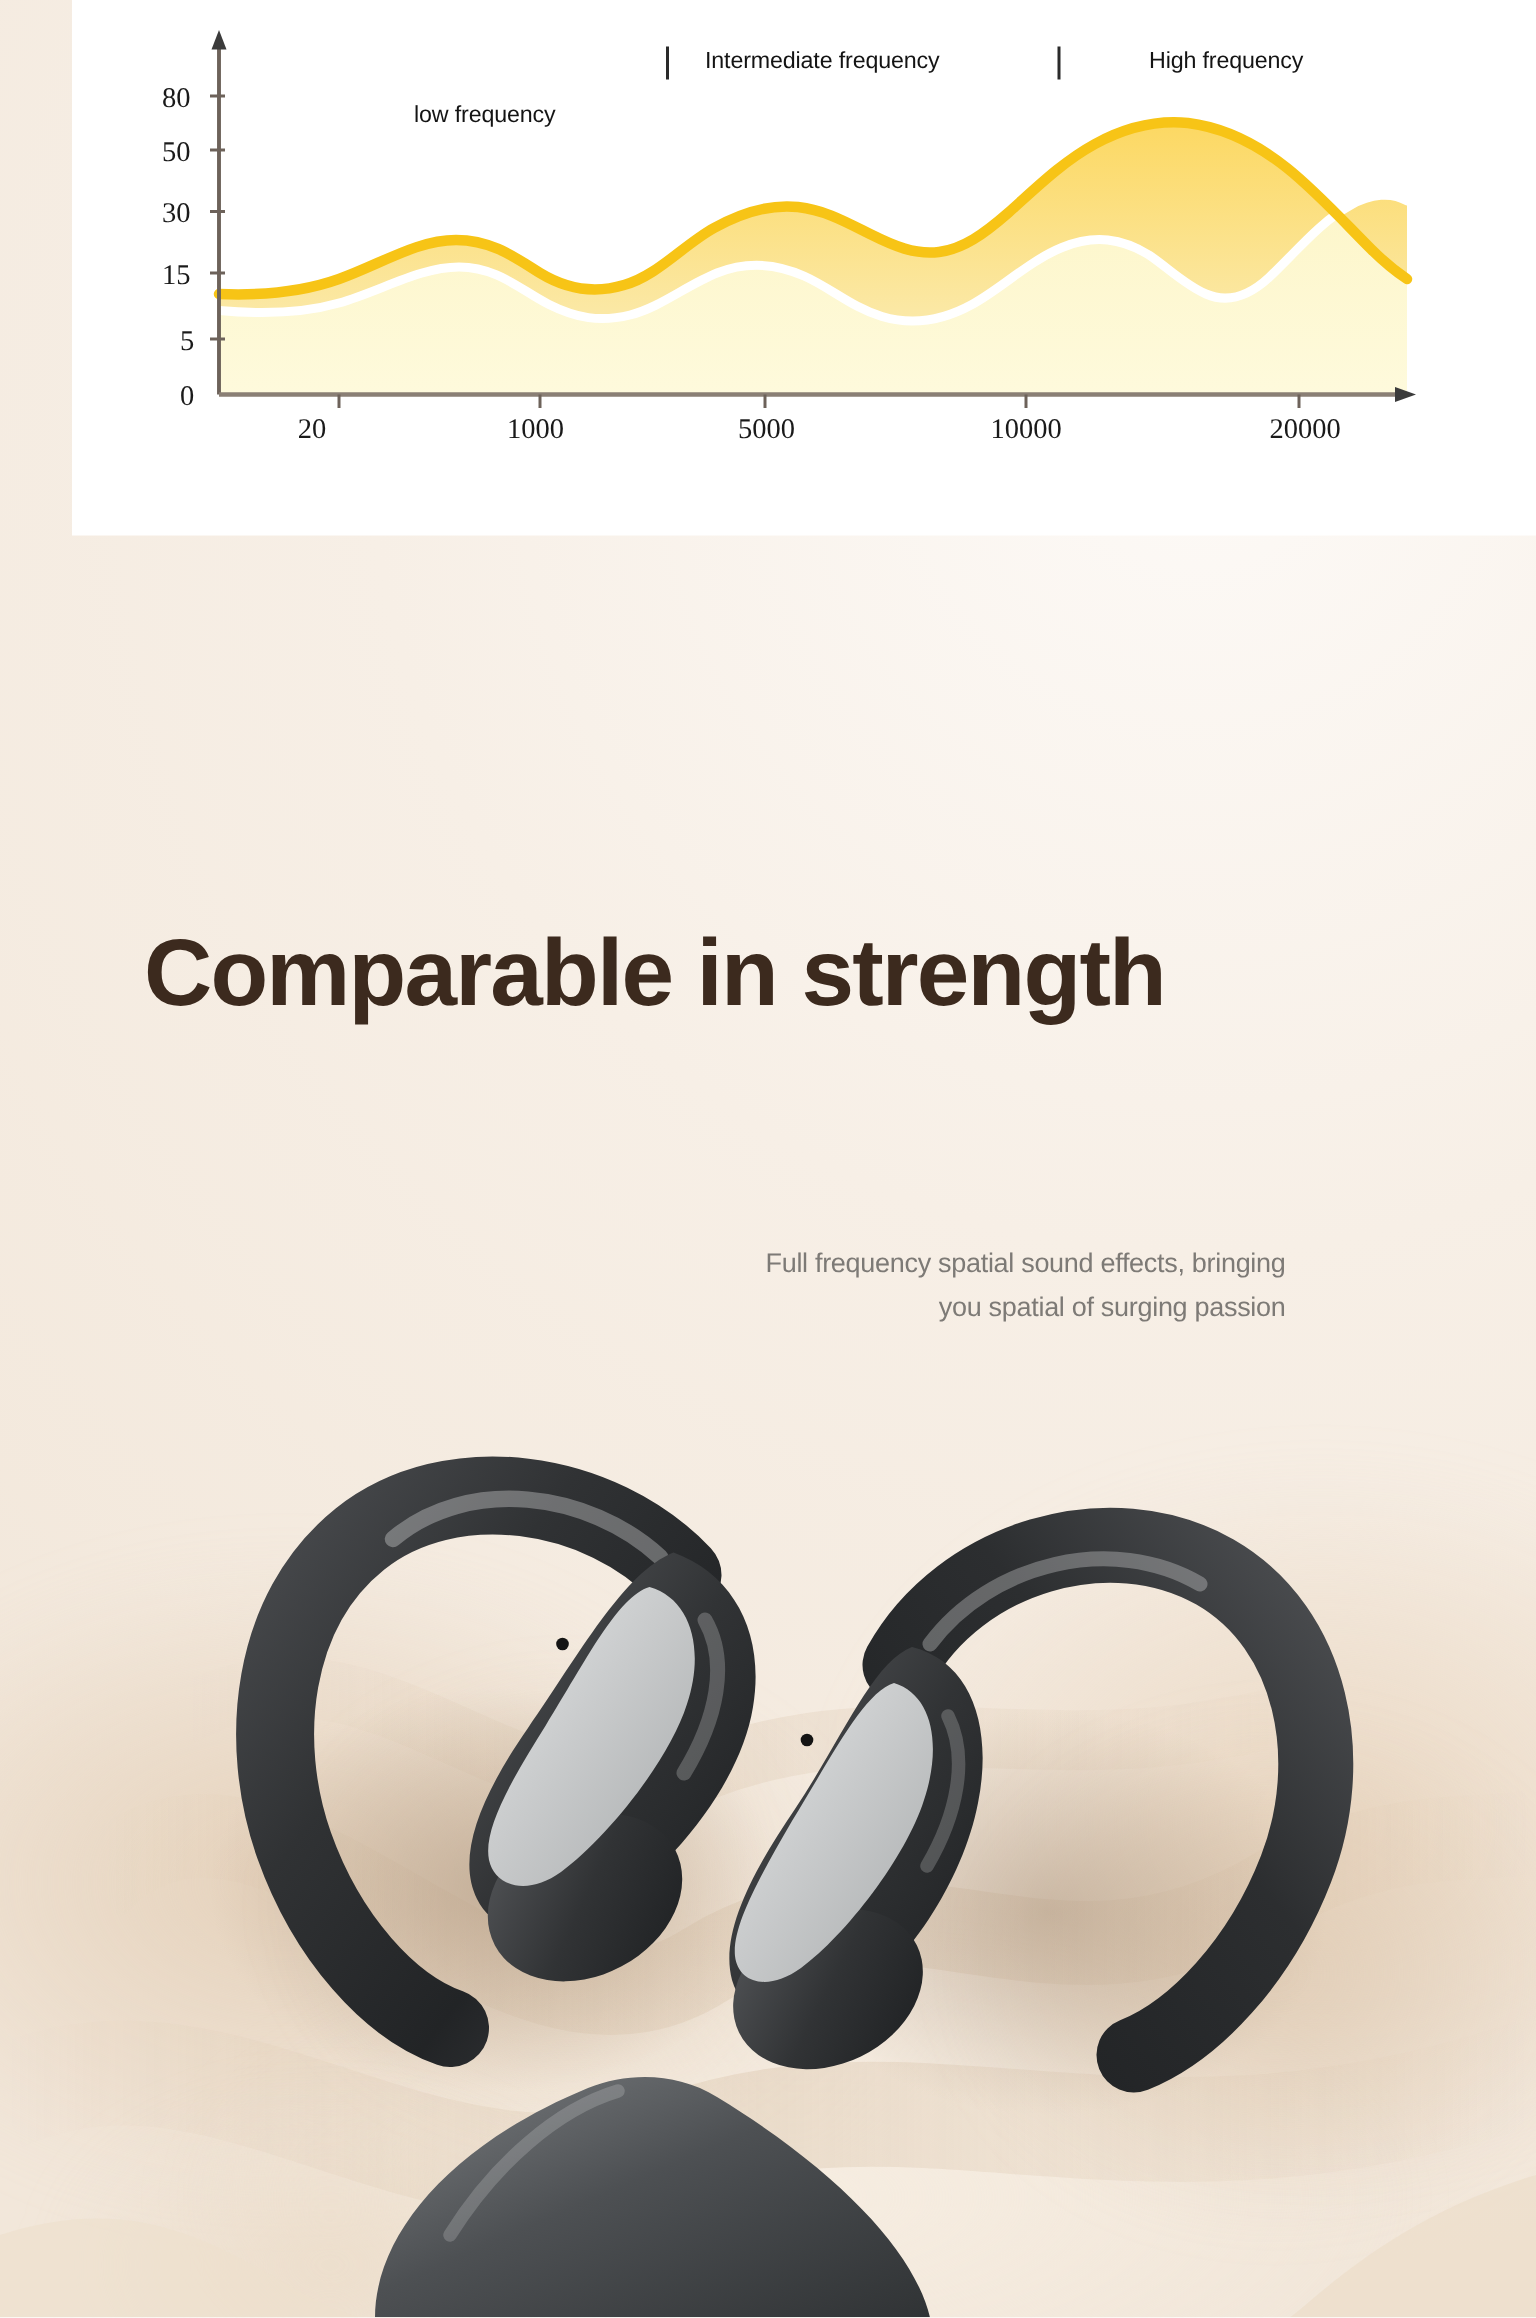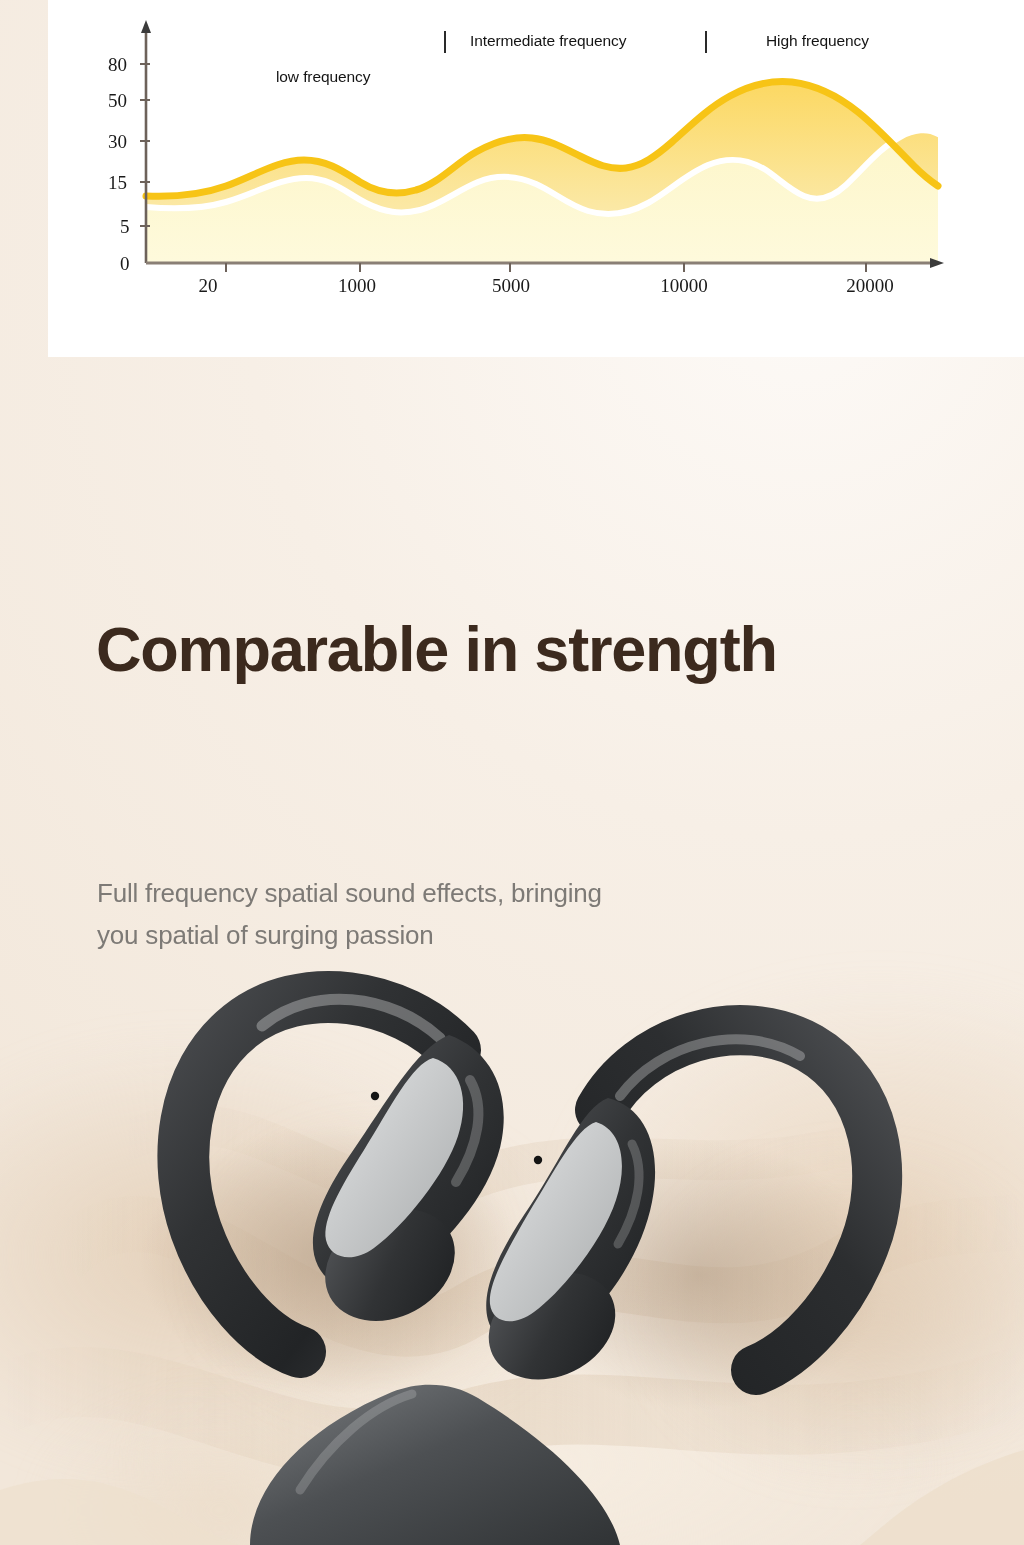--- a/index.html
+++ b/index.html
@@ -110,26 +110,27 @@
     font-weight: bold;
     color: #3c2a1e;
     letter-spacing: -1.2px;
     margin-top: 48px;
   }
   #headline .line { display: block; }
 
   #subtitle {
     position: absolute;
     left: 97px;
-    top: 846px;
+    top: 810px;
     width: 760px;
-    font-size: 26px;
+    font-size: 18px;
     line-height: 1.62;
     color: #7d7a76;
     letter-spacing: -0.2px;
+    text-align: right;
   }
   #subtitle .line { display: block; }
 
   
   #product {
     position: absolute;
     left: 0;
     top: 930px;
     width: 1024px;
     height: 615px;

